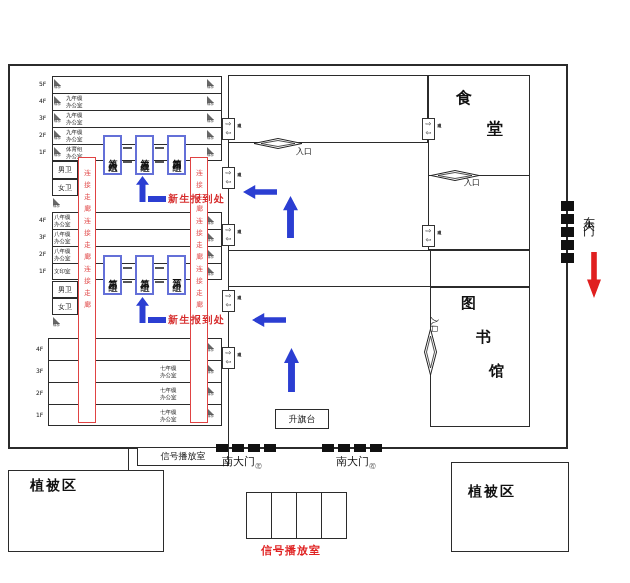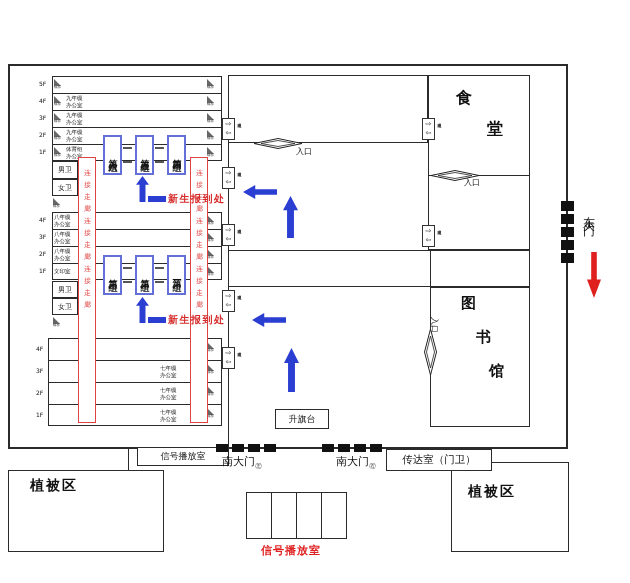--- a/index.html
+++ b/index.html
@@ -372,23 +372,20 @@
 
   <div class="sgate" style="left:322px;">
       <i></i>
       <i></i>
       <i></i>
       <i></i>
     </div>
   <div class="gate-name" style="left:336px;top:454px;">
     <span>南大门</span><span class="sub">㊨</span></div>
 
-  <div class="small-box" style="left:386px;top:449px;width:106px;height:22px;font-size:10.5px;">
-    <span>传达室（门卫）</span>
-    </div>
 
   <div class="vline" style="left:128px;top:449px;height:21px;"></div>
   <div class="box" style="left:8px;top:470px;width:156px;height:82px;"></div>
   <div class="veg-label" style="left:30px;top:477px;">植被区</div>
   <div class="box" style="left:451px;top:462px;width:118px;height:90px;"></div>
   <div class="veg-label" style="left:468px;top:483px;">植被区</div>
 
   <div class="box" style="left:246px;top:492px;width:101px;height:47px;"></div>
   <div class="vline" style="left:271px;top:492px;height:47px;"></div>
   <div class="vline" style="left:296px;top:492px;height:47px;"></div>

